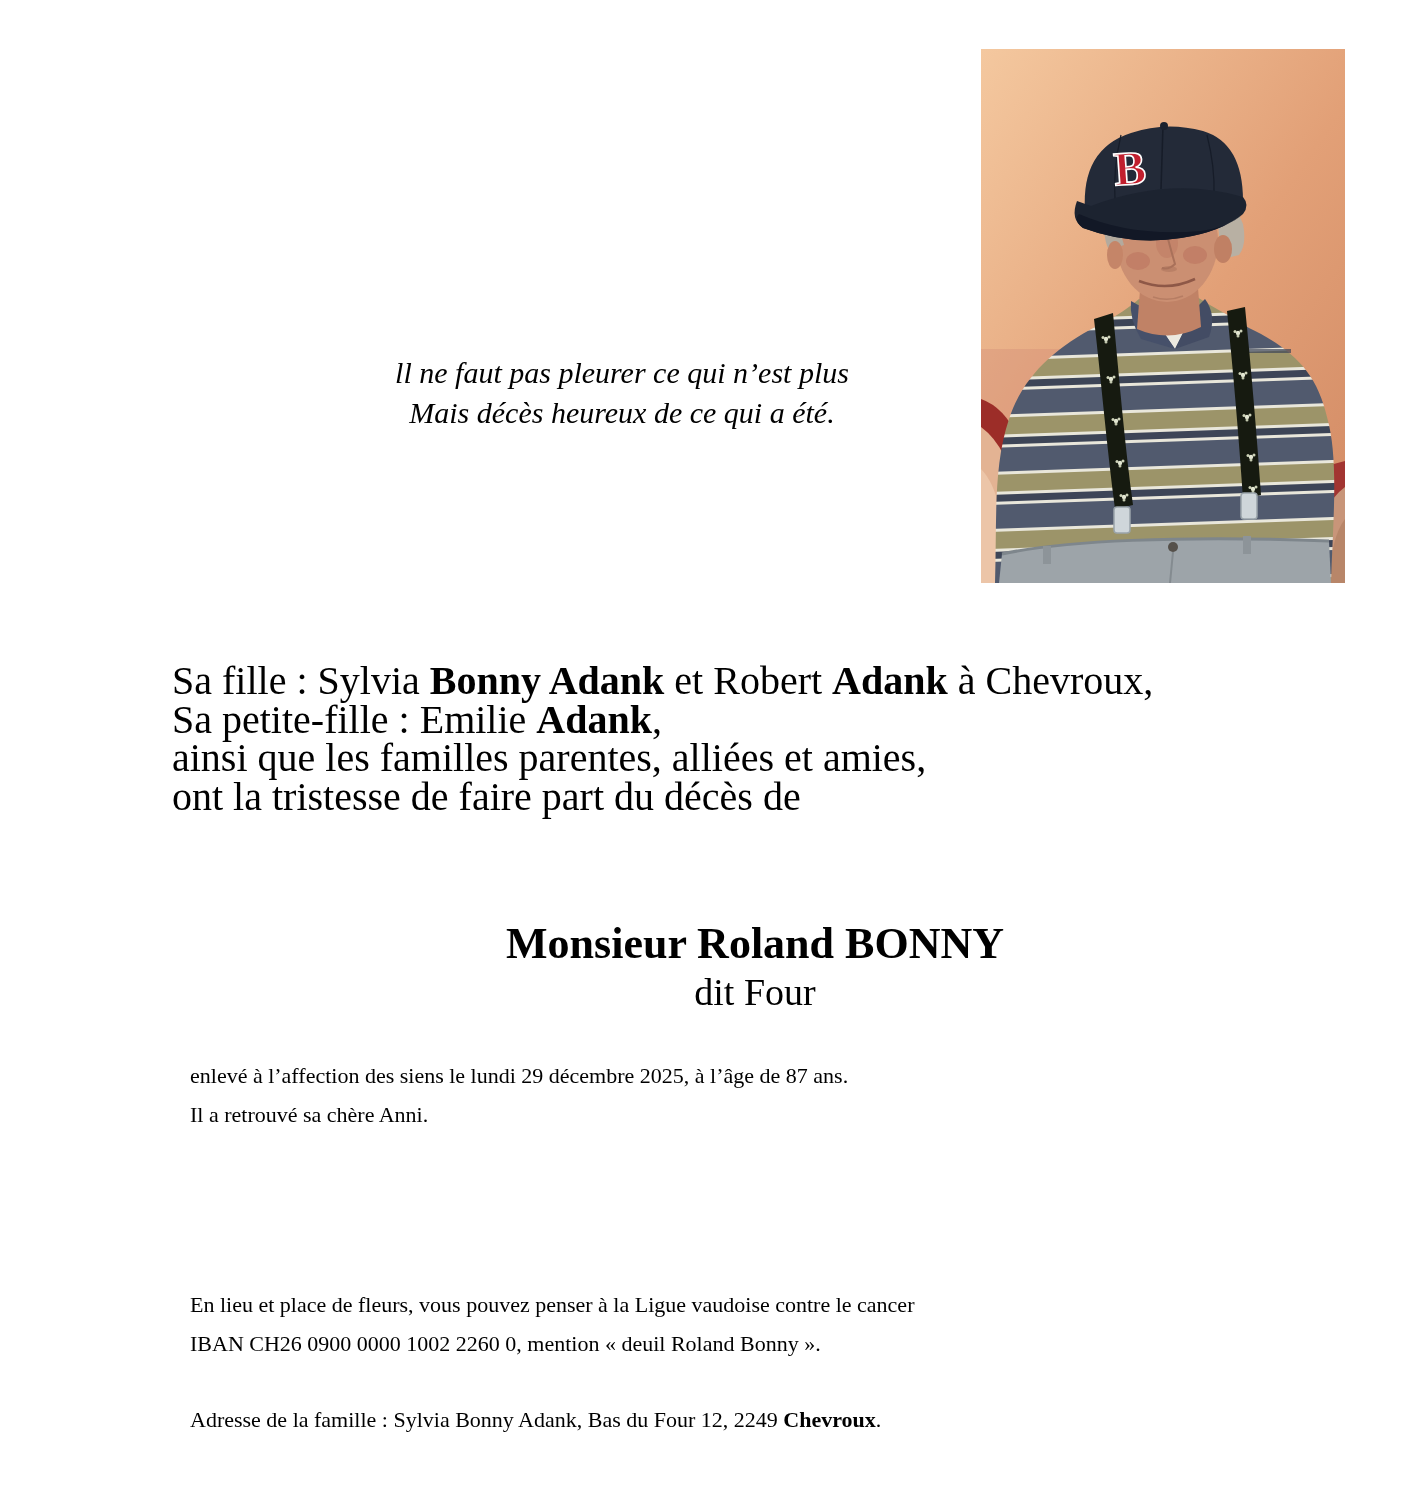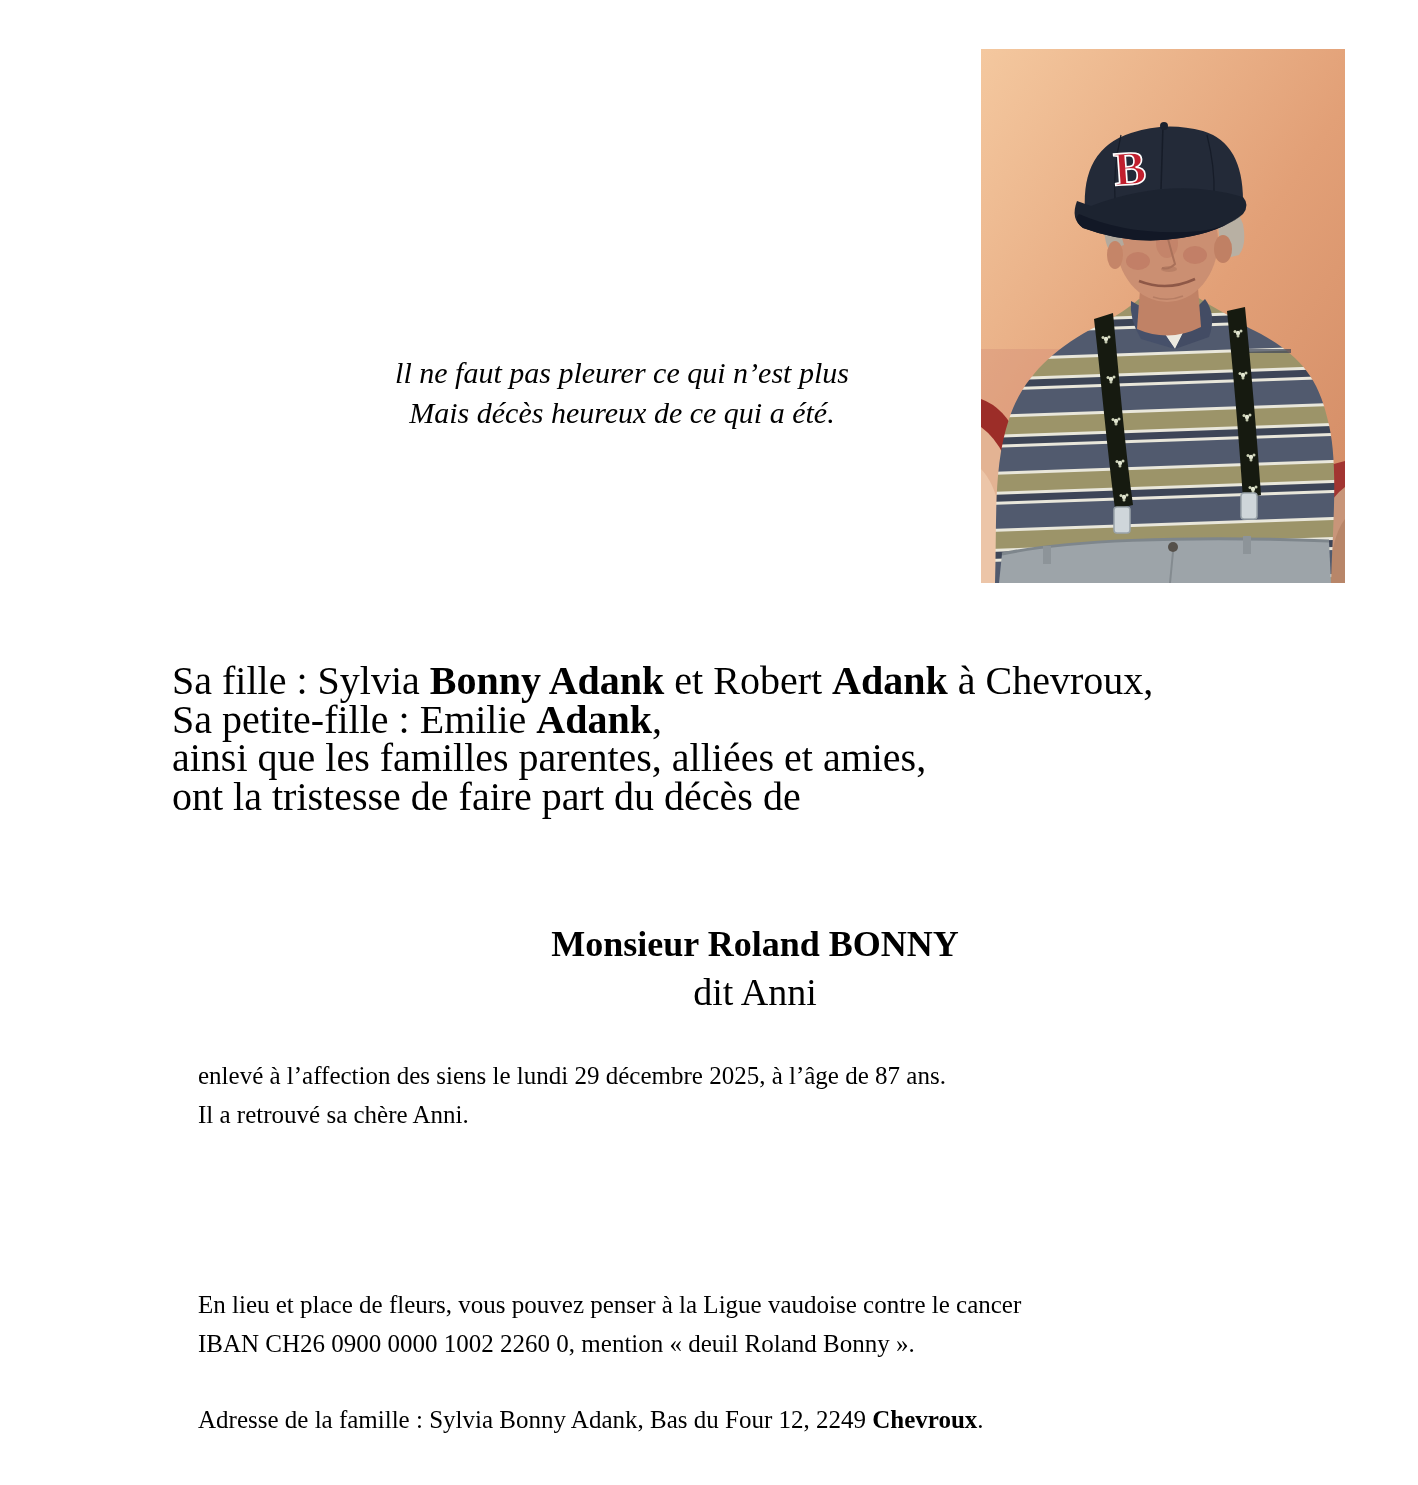--- a/index.html
+++ b/index.html
@@ -34,35 +34,34 @@
     font-size:40px;
     line-height:38.5px;
     white-space:nowrap;
   }
   .deceased{
     position:absolute;
     left:190px; top:920px; width:1130px;
     text-align:center;
   }
   .deceased .name{
-    font-size:36px;
+    font-size:44px;
     font-weight:bold;
     line-height:48px;
   }
   .deceased .nickname{
     font-size:38px;
     line-height:48px;
   }
   .para{
     position:absolute;
     left:190px;
-    font-size:25px;
+    font-size:22px;
     line-height:38.5px;
     white-space:nowrap;
-    margin-left:8px;
   }
   .p1{top:1057px;}
   .p2{top:1172px;}
   .p3{top:1286px;}
   .p4{top:1401px;}
   .b{font-weight:bold;}
 </style>
 </head>
 <body>
 
@@ -196,21 +195,21 @@
 
   <div class="family">
     <div><span>Sa fille : Sylvia </span><span class="b">Bonny Adank</span><span> et Robert </span><span class="b">Adank</span><span> à Chevroux,</span></div>
     <div><span>Sa petite-fille : Emilie </span><span class="b">Adank</span><span>,</span></div>
     <div><span>ainsi que les familles parentes, alliées et amies,</span></div>
     <div><span>ont la tristesse de faire part du décès de</span></div>
   </div>
 
   <div class="deceased">
     <div class="name">Monsieur Roland BONNY</div>
-    <div class="nickname">dit Anni</div>
+    <div class="nickname">dit Four</div>
   </div>
 
   <div class="para p1">
     <div>enlevé à l’affection des siens le lundi 29 décembre 2025, à l’âge de 87 ans.</div>
     <div>Il a retrouvé sa chère Anni.</div>
   </div>
 
 
   <div class="para p3">
     <div>En lieu et place de fleurs, vous pouvez penser à la Ligue vaudoise contre le cancer</div>

